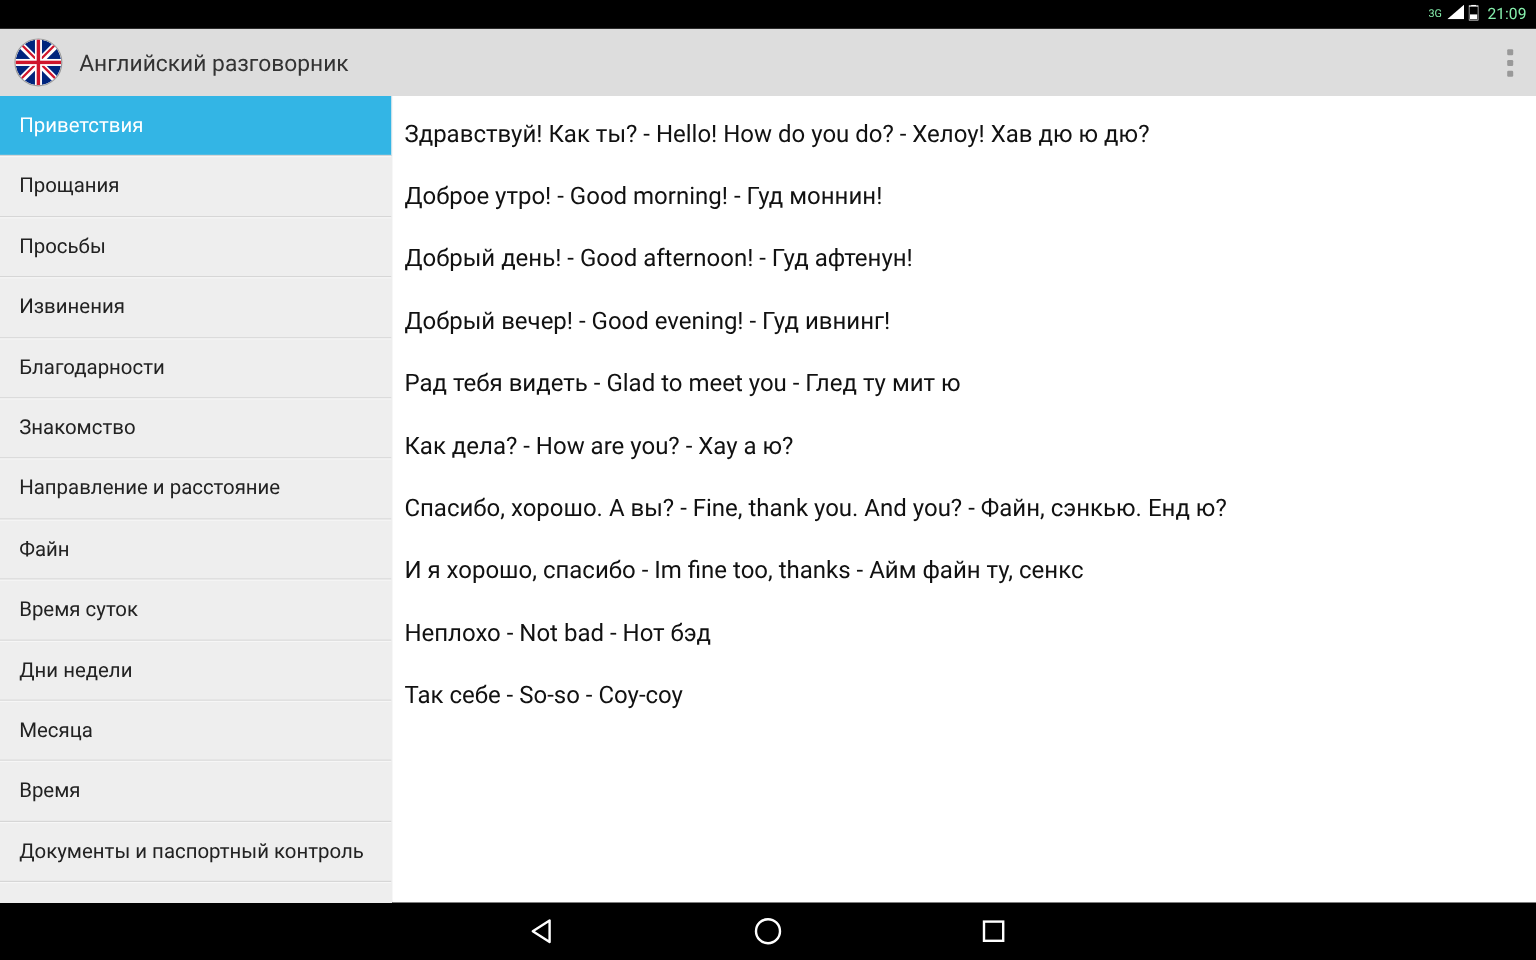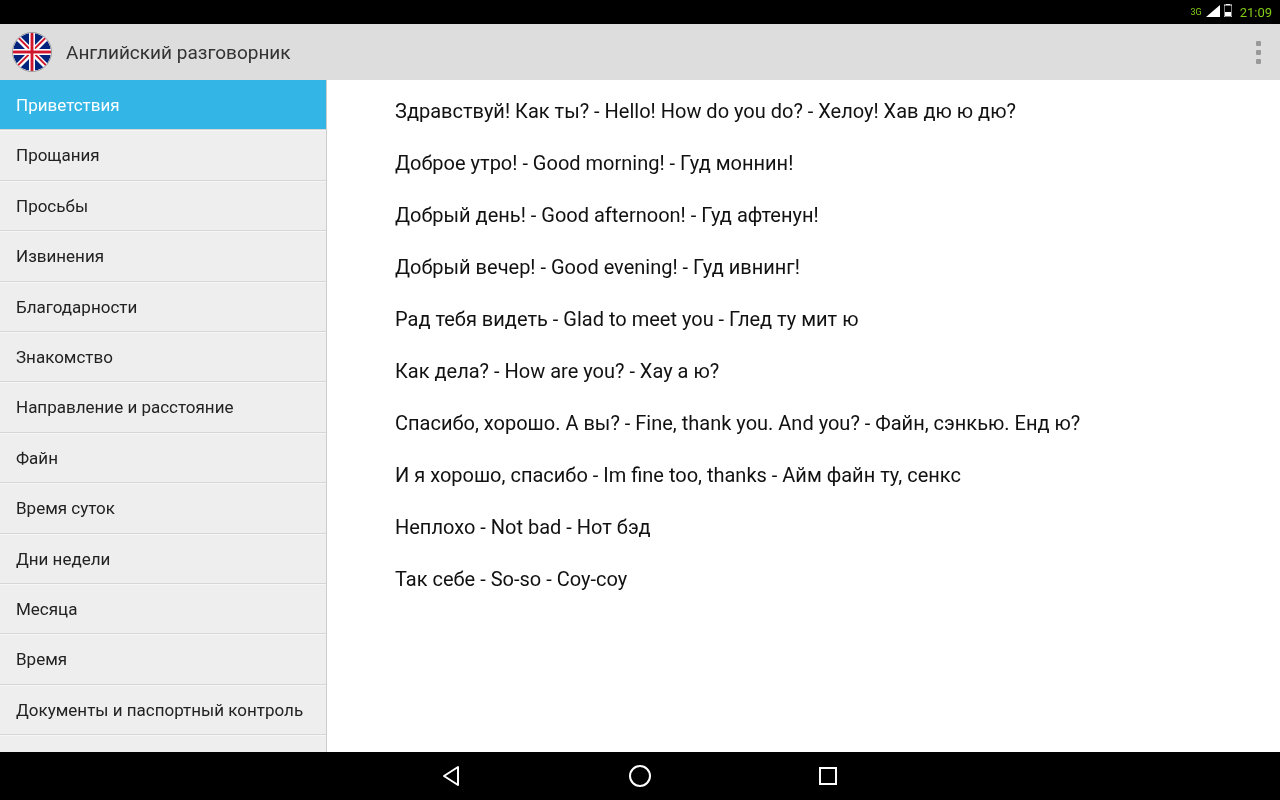--- a/index.html
+++ b/index.html
@@ -1,29 +1,29 @@
 <!DOCTYPE html>
 <html><head>
 <meta charset="utf-8">
 <style>
   * { margin: 0; padding: 0; box-sizing: border-box; }
   html, body { width: 1280px; height: 800px; font-family: Roboto, "Helvetica Neue", Arial, sans-serif; background: #000; overflow: hidden; }
-  .status-bar { height: 24px; background: #000; color: #84cc16; display: flex; justify-content: flex-end; align-items: center; padding: 0 8px; font-size: 13px; gap: 4px; }
+  .status-bar { height: 24px; background: #000; color: #86efac; display: flex; justify-content: flex-end; align-items: center; padding: 0 8px; font-size: 13px; gap: 4px; }
   .status-bar .sig { display:inline-block; }
   .action-bar { height: 56px; background: #dddddd; display: flex; align-items: center; padding: 12px 12px; }
   .flag-icon { width: 40px; height: 40px; border-radius: 50%; position: relative; overflow: hidden; background: #fff; margin-right: 14px; flex-shrink:0; border:1px solid #999;}
   .flag-icon svg { width:100%; height:100%; display:block; }
   .app-title { font-size: 19px; color: #333; flex: 1; }
   .overflow { width: 20px; height: 40px; display: flex; flex-direction: column; justify-content: center; align-items: center; gap: 4px; cursor:pointer; }
   .overflow span { width: 5px; height: 5px; background: #999; border-radius: 1px; }
-  .content { display: flex; height: calc(800px - 24px - 56px - 48px); background: #fff; gap: 44px; }
+  .content { display: flex; height: calc(800px - 24px - 56px - 48px); background: #fff; }
   .sidebar { width: 327px; background: #eeeeee; overflow-y: auto; border-right: 1px solid #ccc; }
   .sidebar-item { padding: 14px 16px; font-size: 17px; color: #222; border-bottom: 1px solid #d6d6d6; border-top: 1px solid #f6f6f6; cursor: pointer; line-height: 1.2; }
   .sidebar-item.active { background: #33b5e5; color: #fff; border-top-color: transparent;}
-  .main { flex: 1; background: #fff; overflow-y: auto; padding: 18px 24px; }
+  .main { flex: 1; background: #fff; overflow-y: auto; padding: 18px 10px; }
   .phrase { font-size: 20px; color: #111; margin-bottom: 26px; line-height: 1.3; }
   .nav-bar { height: 48px; background: #000; display: flex; justify-content: center; align-items: center; gap: 160px; }
   .nav-btn { width: 28px; height: 28px; color:#fff; display:flex; align-items:center; justify-content:center; cursor:pointer;}
   .nav-btn svg { stroke:#fff; fill:none; stroke-width:2; }
   .status-3g { font-size:9px; line-height:9px; }
 </style>
 </head>
 <body>
 
 <div class="status-bar">

